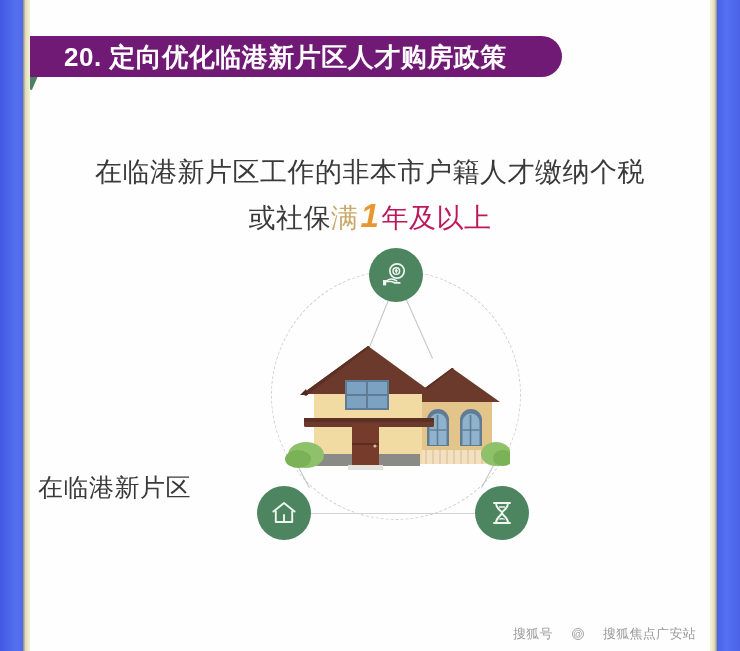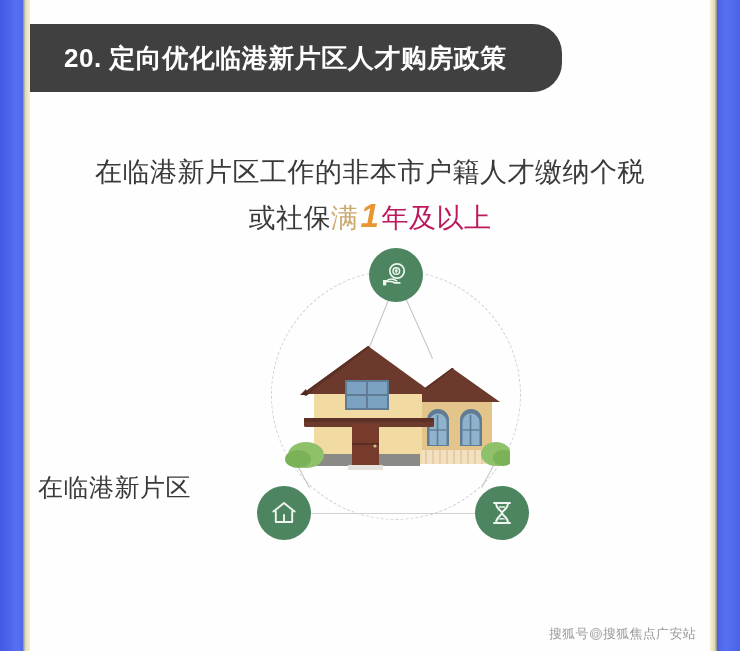--- a/index.html
+++ b/index.html
@@ -66,24 +66,24 @@
     top: 52px;
     width: 16px;
     height: 14px;
     background: #4e8163;
     border-radius: 0 0 3px 3px;
     clip-path: polygon(0 0, 100% 0, 62% 100%, 0 78%);
   }
   #banner {
     position: absolute;
     left: 0;
-    top: 0;
+    top: 12px;
     width: 540px;
-    height: 68px;
-    background: #404040;
+    height: 41px;
+    background: #701a75;
     border-radius: 6px 29px 29px 6px;
     display: flex;
     align-items: center;
   }
   #banner-title {
     color: #ffffff;
     font-size: 26px;
     font-weight: bold;
     letter-spacing: 0.5px;
     padding-left: 42px;
@@ -205,21 +205,21 @@
     padding: 0 1px;
   }
 
   
   #watermark {
     position: absolute;
     right: 14px;
     bottom: 8px;
     display: flex;
     align-items: center;
-    gap: 1px;
+    gap: 19px;
     opacity: 0.62;
   }
   .wm-text {
     font-size: 13px;
     color: #5a5a5a;
     white-space: nowrap;
     letter-spacing: 0.3px;
   }
   .wm-at {
     display: inline-block;

